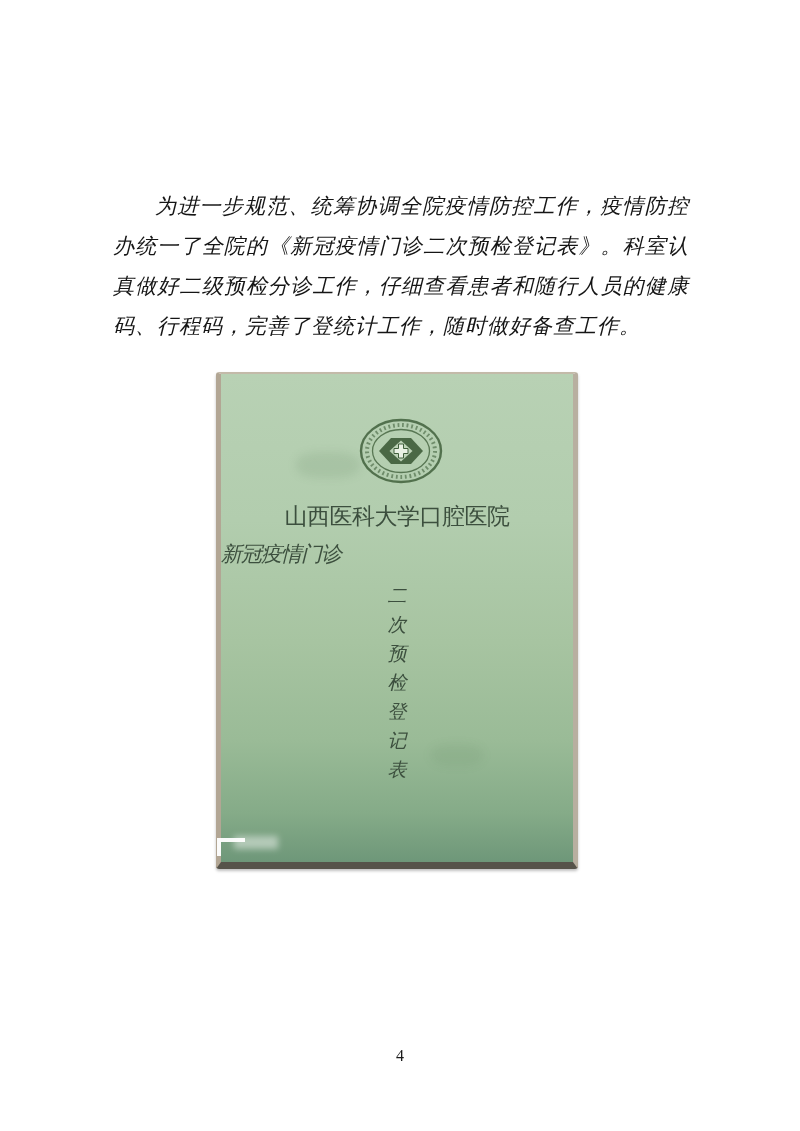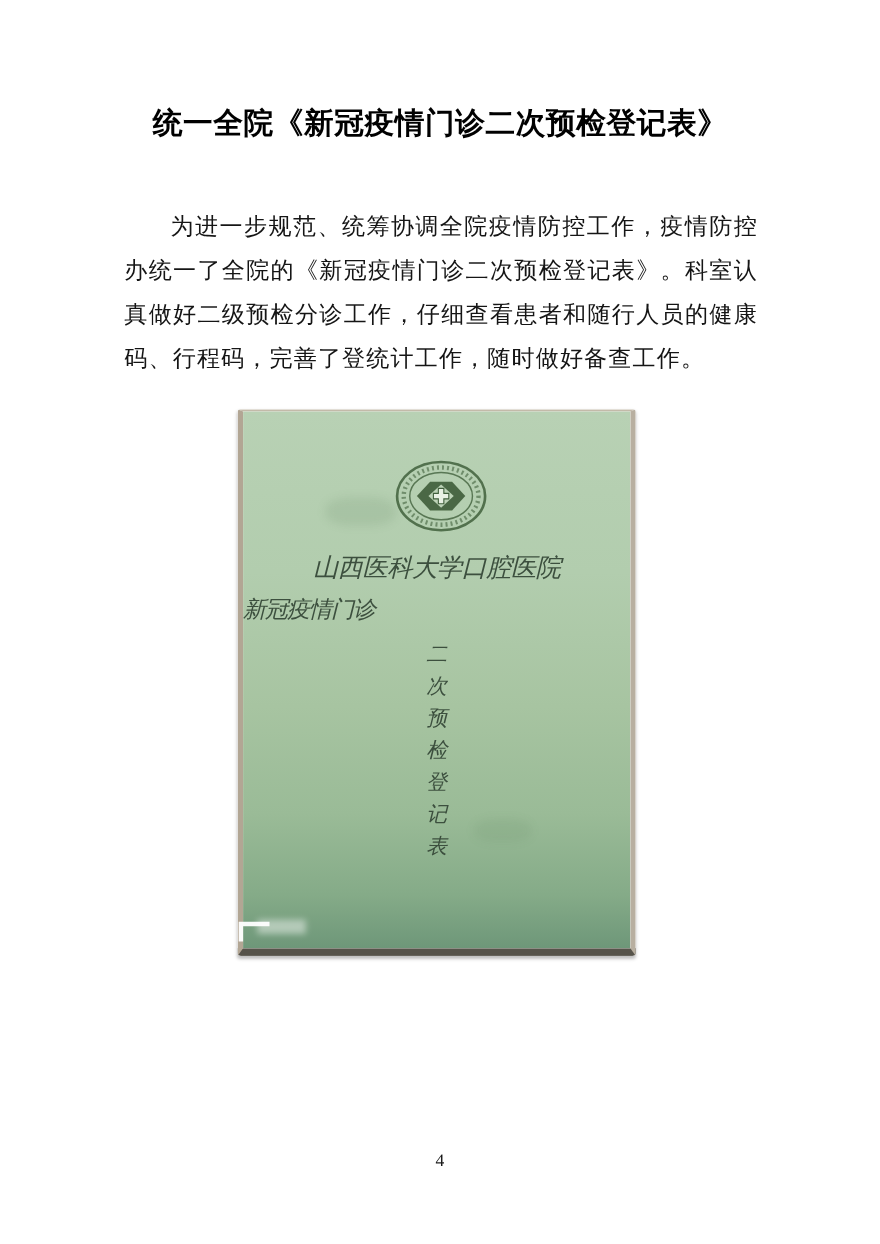--- a/index.html
+++ b/index.html
@@ -34,20 +34,21 @@
     top: 186px;
     left: 113px;
     width: 576px;
     margin: 0;
     font-size: 21px;
     line-height: 40px;
     letter-spacing: 1px;
     color: #151515;
     text-align: justify;
     text-indent: 2em;
+    font-style: italic;
   }
   .photo {
     position: absolute;
     left: 216px;
     top: 372px;
     width: 362px;
     height: 497px;
     margin: 0;
     box-sizing: border-box;
     background: linear-gradient(180deg,
@@ -69,21 +70,20 @@
   }
   .cover-line1 {
     position: absolute;
     top: 127px;
     left: 0;
     width: 100%;
     text-align: center;
     font-size: 23px;
     letter-spacing: -0.5px;
     color: #3c4f3e;
-    font-style: italic;
   }
   .cover-line2 {
     position: absolute;
     top: 166px;
     left: 0;
     width: 100%;
     text-align: left;
     font-size: 21px;
     letter-spacing: -1px;
     color: #3c4f3e;
@@ -135,21 +135,20 @@
     text-align: center;
     font-size: 16px;
     color: #1a1a1a;
   }
 </style>
 </head>
 <body>
 
 <div class="page">
 
-  <h1 class="doc-title">统一全院《新冠疫情门诊二次预检登记表》</h1>
 
   <p class="doc-paragraph">为进一步规范、统筹协调全院疫情防控工作，疫情防控办统一了全院的《新冠疫情门诊二次预检登记表》。科室认真做好二级预检分诊工作，仔细查看患者和随行人员的健康码、行程码，完善了登统计工作，随时做好备查工作。</p>
 
   <figure class="photo">
 
     <svg class="seal" viewBox="0 0 86 66" xmlns="http://www.w3.org/2000/svg">
       <ellipse cx="43" cy="33" rx="40" ry="31" fill="none" stroke="#41603c" stroke-width="2.4" opacity="0.85"></ellipse>
       <ellipse cx="43" cy="33" rx="34" ry="26" fill="none" stroke="#41603c" stroke-width="4" opacity="0.6" stroke-dasharray="1.8 2.8"></ellipse>
       <ellipse cx="43" cy="33" rx="28.5" ry="21.5" fill="none" stroke="#41603c" stroke-width="1.3" opacity="0.8"></ellipse>
       <polygon points="21,33 33,20 53,20 65,33 53,46 33,46" fill="#41603c" opacity="0.92"></polygon>

